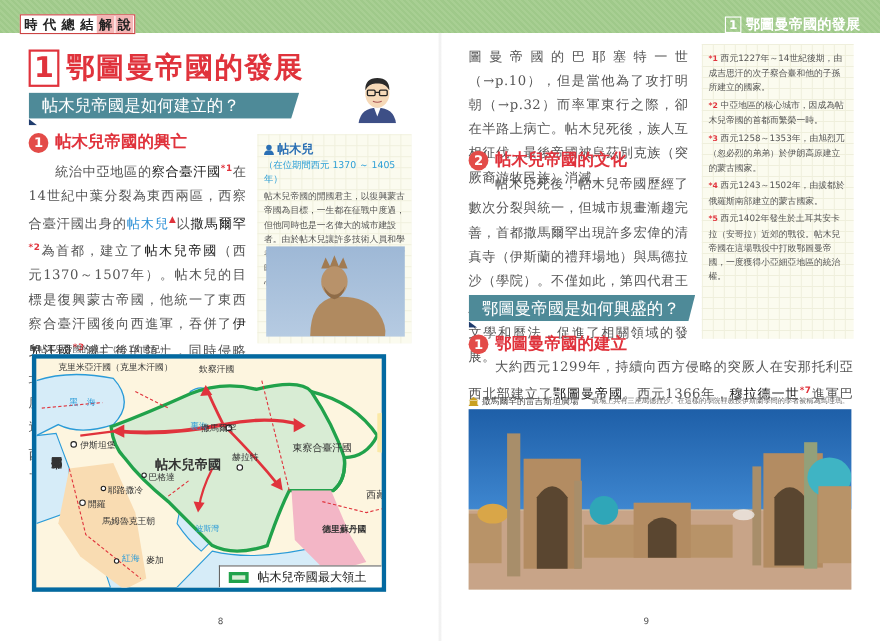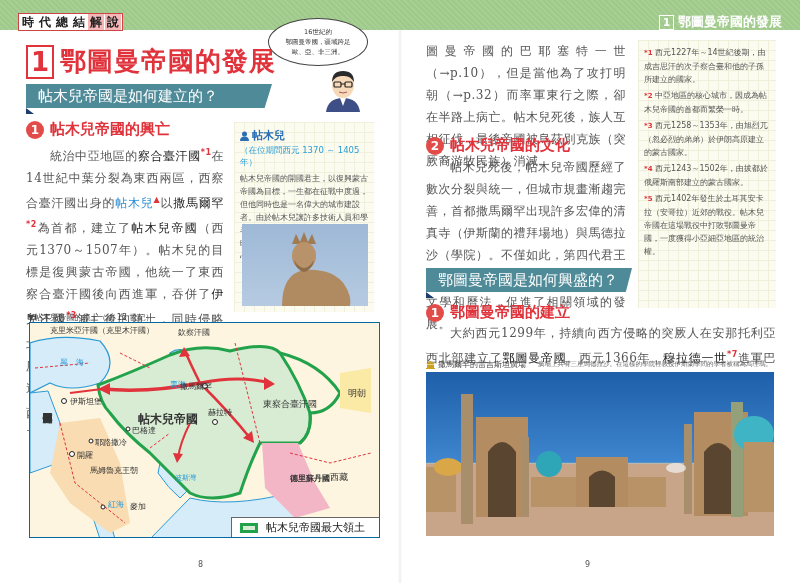--- a/index.html
+++ b/index.html
@@ -50,21 +50,21 @@
   .bio-name { font-size: 11px; color: #2a6fb4; font-weight: bold; display: flex; align-items: center; gap: 3px; }
   .bio-reign { font-family: "DejaVu Sans", sans-serif; font-size: 8.5px; color: #2a9ed6; text-align: left; margin-top: 2px; }
   .bio-desc { font-family: "DejaVu Sans", sans-serif; font-size: 8px; line-height: 13px; color: #555; margin-top: 3px; }
   .statue { position: absolute; left: 8px; bottom: 6px; width: 126px; height: 82px; background: linear-gradient(180deg, #9eb8d6, #b6cbe2); overflow: hidden; }
 
   .speech { position: absolute; left: 268px; top: 18px; width: 100px; height: 48px; background: #fff; border: 1px solid #444;
     border-radius: 50%; font-family: "DejaVu Sans", sans-serif; font-size: 6.5px; line-height: 10px; text-align: center; padding-top: 8px; color: #333; }
   .teacher { position: absolute; left: 320px; top: 66px; width: 46px; height: 46px; }
 
   .map-caption { position: absolute; left: 28px; top: 312px; font-family: "DejaVu Sans", sans-serif; font-size: 8px; color: #444; }
-  .map { position: absolute; left: 29px; top: 322px; width: 351px; height: 216px; border: 1px solid #0369a1; background: #fdf5df; overflow: hidden; }
+  .map { position: absolute; left: 29px; top: 322px; width: 322px; height: 216px; border: 4px solid #0369a1; background: #fdf5df; overflow: hidden; }
   .map svg { position: absolute; left: 0; top: 0; }
   .map-label { position: absolute; font-family: "DejaVu Sans", sans-serif; font-size: 8px; color: #333; white-space: nowrap; }
   .map-label.big { font-size: 12px; font-weight: bold; }
   .map-label.vert { writing-mode: vertical-rl; font-size: 10px; font-weight: bold; }
   .map-legend { position: absolute; right: 0; bottom: 0; width: 148px; height: 20px; background: #fff; border-top: 1px solid #666;
     border-left: 1px solid #666; display: flex; align-items: center; gap: 8px; padding-left: 8px; font-family: "DejaVu Sans", sans-serif; font-size: 11px; color: #222; }
   .legend-swatch { width: 18px; height: 10px; border: 3px solid #21a24b; background: #d8ecd4; }
 
   .notes-box { position: absolute; left: 638px; top: 40px; width: 138px; height: 268px;
     background-color: #fbfbef; background-image: linear-gradient(#efefdc 1px, transparent 1px), linear-gradient(90deg, #efefdc 1px, transparent 1px);
@@ -91,25 +91,20 @@
 
   <div class="series-tag">
     <span>時</span>
     <span>代</span>
     <span>總</span>
     <span>結</span>
     <span class="hl">解</span>
     <span class="hl">說</span>
   </div>
 
-  <div class="speech">
-    <div>16世紀的</div>
-    <div>鄂圖曼帝國，疆域跨足</div>
-    <div>歐、亞、非三洲。</div>
-  </div>
   <svg class="teacher" viewBox="0 0 46 46">
     <path d="M6 46 Q8 32 23 32 Q38 32 40 46Z" fill="#3d4f86"></path>
     <path d="M20 32 L23 40 L26 32Z" fill="#fff"></path>
     <ellipse cx="23" cy="19" rx="11" ry="13" fill="#f6d9b8"></ellipse>
     <path d="M12 16 Q12 5 23 5 Q34 5 34 16 Q30 9 23 10 Q16 9 12 16Z" fill="#2b2b2b"></path>
     <rect x="14" y="16" width="7" height="5" rx="1" fill="none" stroke="#222" stroke-width="1.2"></rect>
     <rect x="25" y="16" width="7" height="5" rx="1" fill="none" stroke="#222" stroke-width="1.2"></rect>
     <line x1="21" y1="18" x2="25" y2="18" stroke="#222" stroke-width="1"></line>
     <path d="M19 26 Q23 28 27 26" stroke="#a55" stroke-width="1" fill="none"></path>
   </svg>
@@ -205,21 +200,21 @@
     <div class="map-label big" style="left:108px;top:88px;">帖木兒帝國</div>
     <div class="map-label" style="left:178px;top:84px;">赫拉特</div>
     <div class="map-label" style="left:102px;top:102px;">巴格達</div>
     <div class="map-label" style="left:65px;top:114px;">耶路撒冷</div>
     <div class="map-label" style="left:47px;top:127px;">開羅</div>
     <div class="map-label" style="left:60px;top:142px;">馬姆魯克王朝</div>
     <div class="map-label" style="left:145px;top:150px;color:#2a9bd8;font-size:7px;">波斯灣</div>
     <div class="map-label" style="left:78px;top:176px;color:#2a9bd8;">紅海</div>
     <div class="map-label" style="left:100px;top:178px;">麥加</div>
     <div class="map-label" style="left:260px;top:150px;font-weight:bold;">德里蘇丹國</div>
-    <div class="map-label" style="left:300px;top:118px;font-size:9px;margin-top:30px;">西藏</div>
+    <div class="map-label" style="left:300px;top:118px;font-size:9px;">西藏</div>
     <div class="map-legend">
       <span class="legend-swatch"></span>
       <span>帖木兒帝國最大領土</span>
     </div>
   </div>
 
   <div class="page-num" style="left:198px;">8</div>
 
   <div class="running-head">
     <span class="num">1</span>

